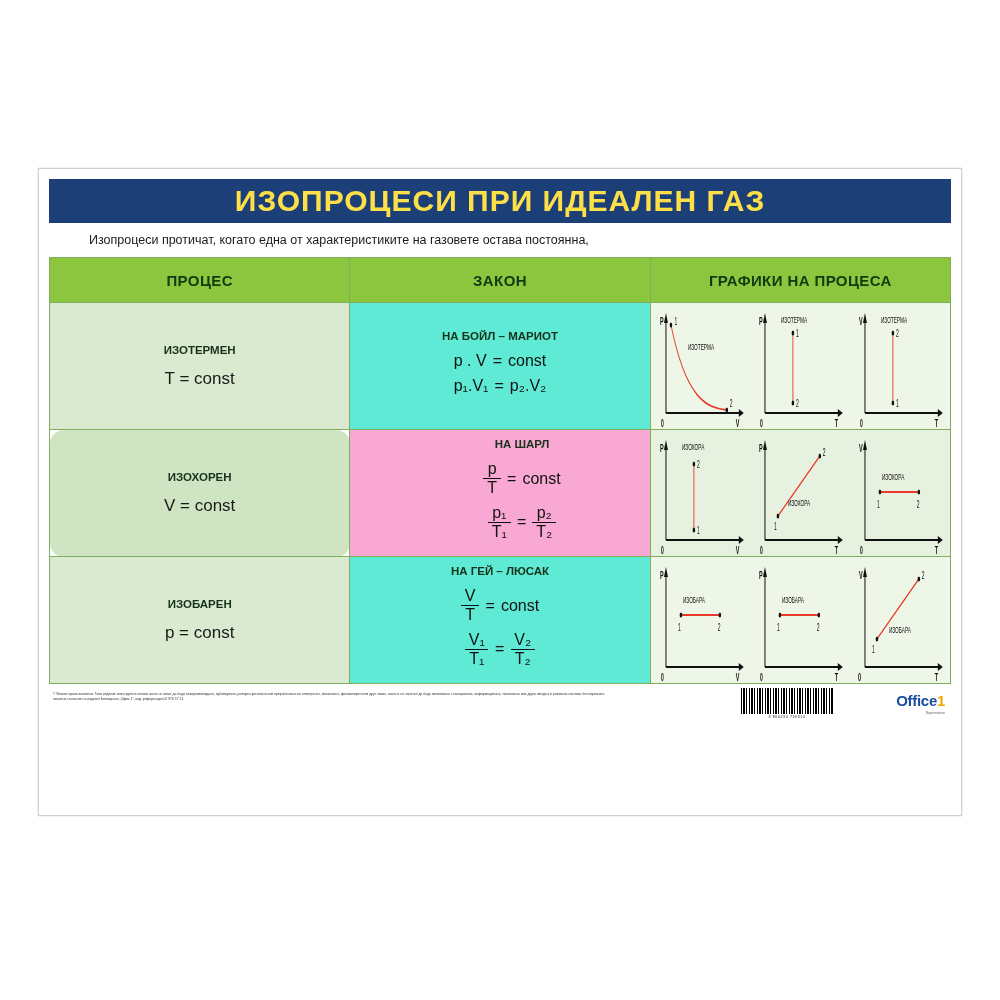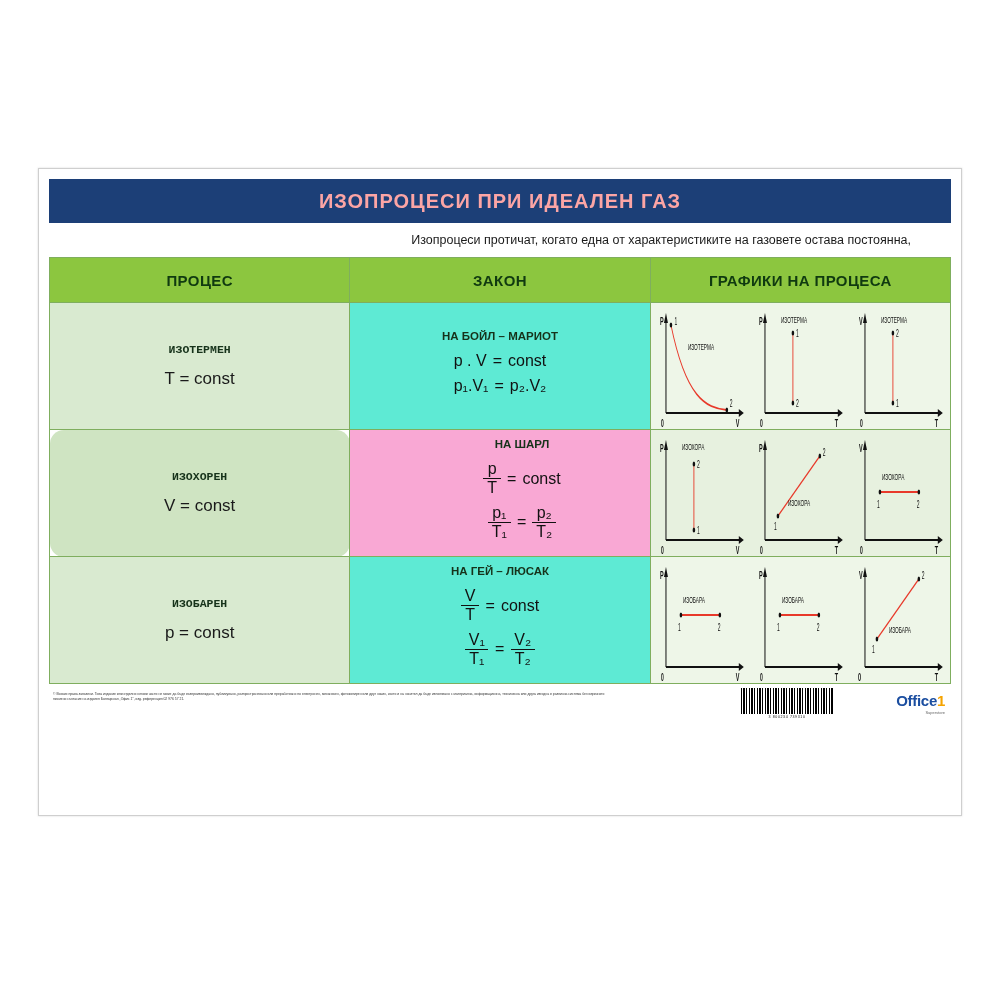--- a/index.html
+++ b/index.html
@@ -30,28 +30,28 @@
   }
   
   .title-bar {
     background: #1c3f77;
     height: 44px;
     display: flex;
     align-items: center;
     justify-content: center;
   }
   .title-bar .title-text {
-    color: #fca5a5;
-    font-size: 20px;
+    color: #fde047;
+    font-size: 30px;
     font-weight: bold;
     letter-spacing: 1px;
   }
   
   .subtitle {
-    text-align: right;
+    text-align: left;
     color: #1a1a1a;
     font-size: 12.5px;
     line-height: 17px;
     padding: 9px 40px 8px 40px;
   }
   
   table.matrix {
     border-collapse: collapse;
     width: 100%;
     table-layout: fixed;
@@ -86,21 +86,20 @@
   }
   tr.row-alt td.col-process { background: #cfe4c2; border-radius: 14px; }
   tr.row-alt td.col-law { background: #f9a8d4; padding-left: 48px; }
   tr.row-alt td.col-graphs { background: #e7f1df; }
 
   .proc-name {
     font-size: 11.5px;
     font-weight: bold;
     color: #16321a;
     margin-bottom: 13px;
-    font-family: Liberation Mono, monospace;
   }
   .proc-cond {
     font-size: 17px;
     color: #1a1a1a;
   }
   .law-name {
     font-size: 11.5px;
     font-weight: bold;
     color: #16321a;
     margin-bottom: 10px;

